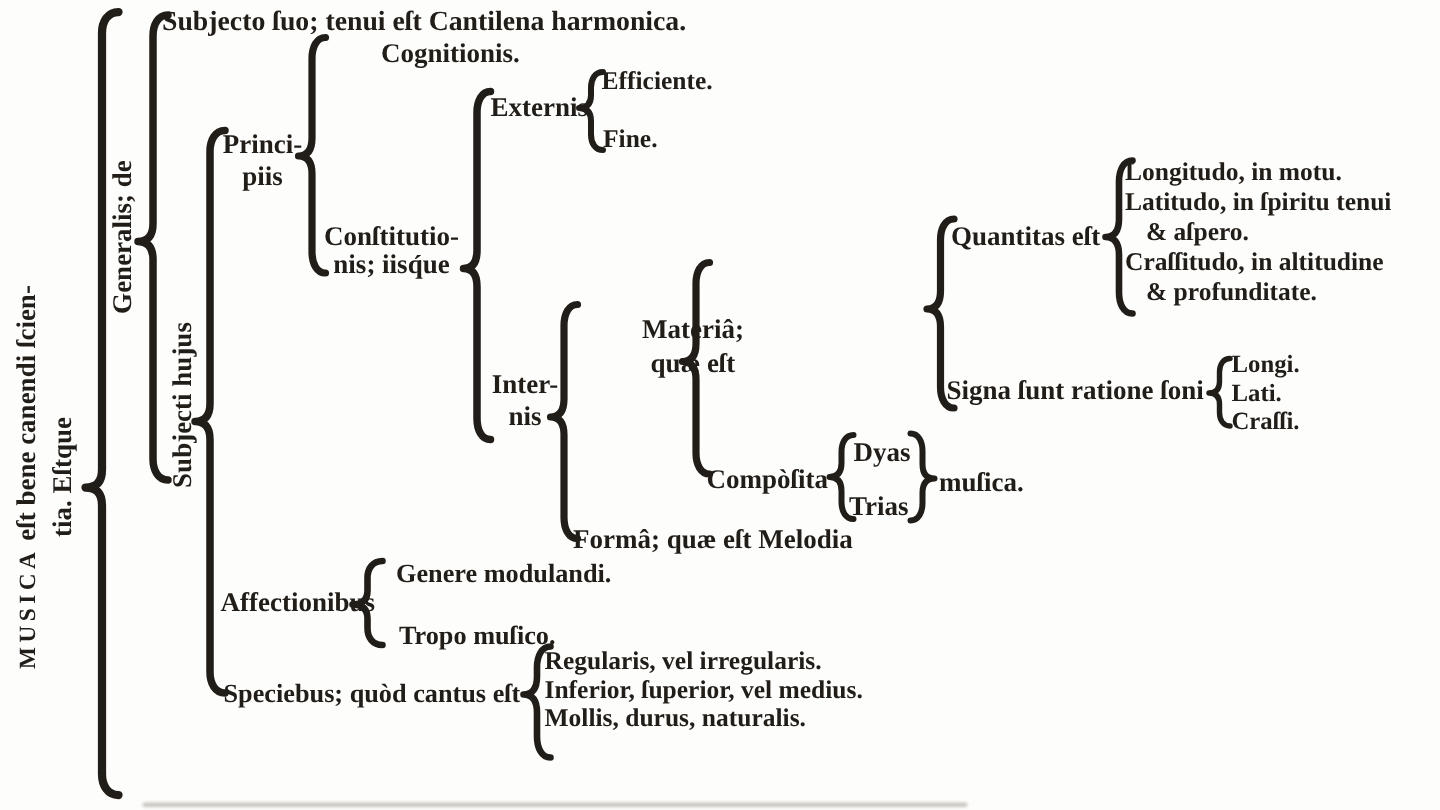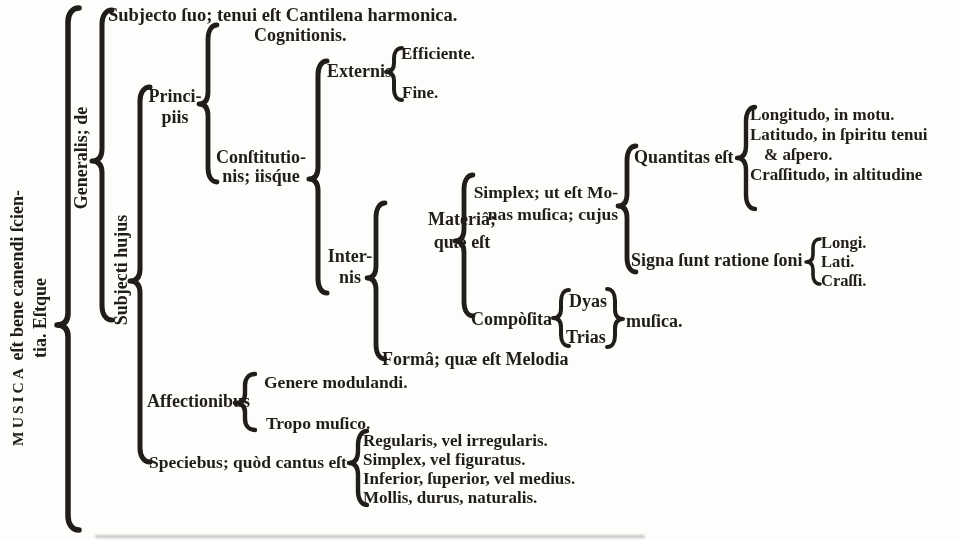--- a/index.html
+++ b/index.html
@@ -77,31 +77,28 @@
   <div class="blk" style="left:324px;top:246px;width:52px;">
     <div>Inter-</div>
     <div>nis</div>
   </div>
 
   <div class="blk" style="left:382px;top:208px;width:80px;line-height:23px;margin-left:40px;">
     <div>Materiâ;</div>
     <div>quæ eſt</div>
   </div>
 
-  <div class="blk right" style="left:470px;top:181px;width:148px;line-height:22px;font-size:17.5px;">
-    <div>Simplex; ut eſt Mo-</div>
-    <div>nas muſica; cujus</div>
-  </div>
 
   <div class="lbl" style="left:634px;top:147px;">Quantitas eſt</div>
   <div class="stack" style="left:750px;top:105px;">
     <div>Longitudo, in motu.</div>
     <div>Latitudo, in ſpiritu tenui</div>
     <div class="ind">&amp; aſpero.</div>
     <div>Craſſitudo, in altitudine</div>
+    <div class="ind">&amp; profunditate.</div>
   </div>
 
   <div class="lbl" style="left:631px;top:250px;">Signa ſunt ratione ſoni</div>
   <div class="stack sp19 xs" style="left:821px;top:233px;font-size:16.5px;">
     <div>Longi.</div>
     <div>Lati.</div>
     <div>Craſſi.</div>
   </div>
 
   <div class="lbl" style="left:471px;top:309px;">Compòſita</div>
@@ -111,20 +108,19 @@
 
   <div class="lbl" style="left:382px;top:349px;">Formâ; quæ eſt Melodia</div>
 
   <div class="lbl" style="left:147px;top:391px;">Affectionibus</div>
   <div class="lbl sm" style="left:264px;top:372px;font-size:17.5px;">Genere modulandi.</div>
   <div class="lbl sm" style="left:266px;top:413px;font-size:17.5px;">Tropo muſico.</div>
 
   <div class="lbl" style="left:149px;top:452px;font-size:17.5px;">Speciebus; quòd cantus eſt</div>
   <div class="stack sp19" style="left:363px;top:431px;">
     <div>Regularis, vel irregularis.</div>
-    <div>Simplex, vel figuratus.</div>
     <div>Inferior, ſuperior, vel medius.</div>
     <div>Mollis, durus, naturalis.</div>
   </div>
 
 
   <div class="artifact" style="left:95px;top:535px;width:550px;height:3px;"></div>
 </div>
 
 </body></html>

